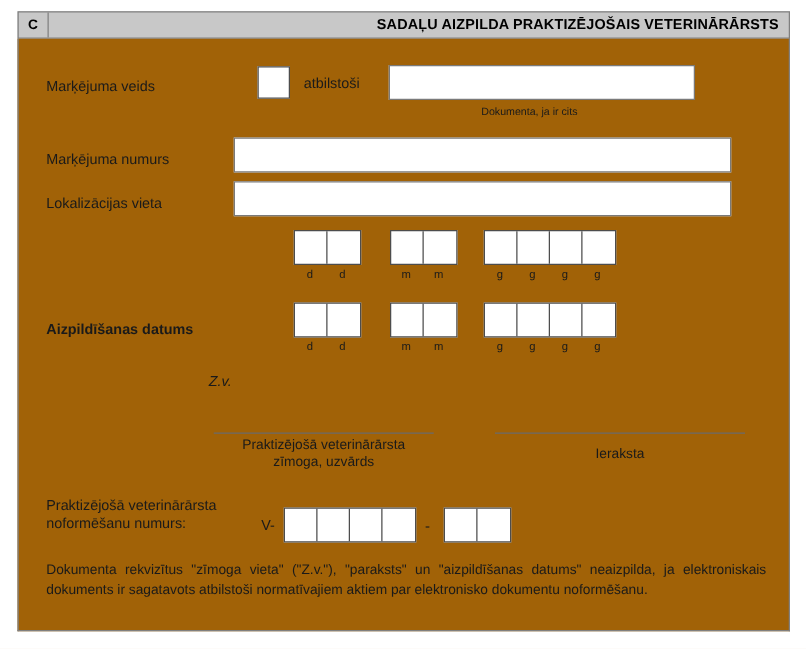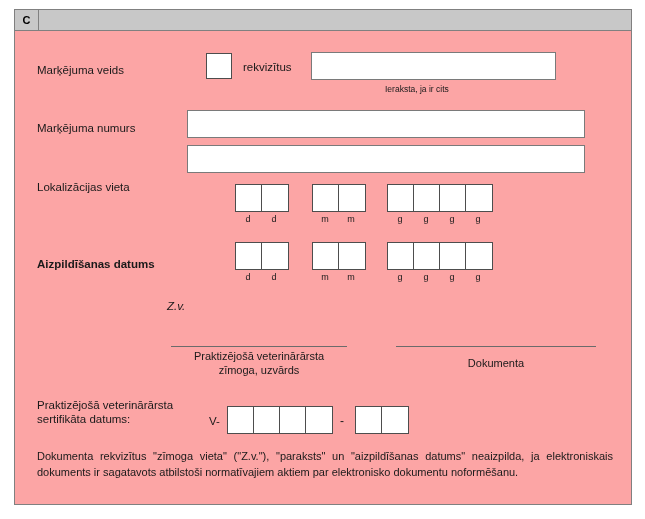--- a/index.html
+++ b/index.html
@@ -62,21 +62,21 @@
   
   .form-body {
     position: absolute;
     left: 14px;
     top: 31px;
     width: 618px;
     height: 474px;
     box-sizing: border-box;
     border: 1px solid #808080;
     border-top: none;
-    background: #fca5a5;
+    background: #a16207;
   }
 
   
   .lbl {
     position: absolute;
     font-size: 11.5px;
     color: #1a1a1a;
     white-space: nowrap;
     line-height: 14px;
   }
@@ -168,39 +168,40 @@
     text-align: justify;
   }
 </style>
 </head>
 <body>
 
 <div class="page">
 
   <div class="header-row">
     <div class="header-letter">C</div>
+    <div class="header-title">SADAĻU AIZPILDA PRAKTIZĒJOŠAIS VETERINĀRĀRSTS</div>
   </div>
 
   <div class="form-body">
 
     <div class="lbl" style="left:22px; top:32px;">Marķējuma veids</div>
 
     <div class="checkbox" style="left:191px; top:22px;"></div>
 
-    <div class="lbl" style="left:228px; top:29px;">rekvizītus</div>
+    <div class="lbl" style="left:228px; top:29px;">atbilstoši</div>
 
     <div class="txtbox" style="left:296px; top:21px; width:245px; height:28px;"></div>
 
-    <div class="caption" style="left:370px; top:53px;">Ieraksta, ja ir cits</div>
+    <div class="caption" style="left:370px; top:53px;">Dokumenta, ja ir cits</div>
 
     <div class="lbl" style="left:22px; top:90px;">Marķējuma numurs</div>
 
     <div class="txtbox" style="left:172px; top:79px; width:398px; height:28px;"></div>
 
-    <div class="lbl" style="left:22px; top:125px;margin-top:24px;">Lokalizācijas vieta</div>
+    <div class="lbl" style="left:22px; top:125px;">Lokalizācijas vieta</div>
 
     <div class="txtbox" style="left:172px; top:114px; width:398px; height:28px;"></div>
 
 
     <div class="boxgroup" style="left:220px; top:153px;">
       <div class="cell"></div>
       <div class="cell"></div>
     </div>
     <div class="keyrow" style="left:220px; top:183px;">
       <span>d</span>
@@ -264,25 +265,25 @@
 
     <div class="lbl" style="left:152px; top:268px;font-style:italic;">Z.v.</div>
 
     <div class="sigline" style="left:156px; top:315px; width:176px;"></div>
     <div class="sigcap" style="left:156px; top:318px; width:176px;">
       <div>Praktizējošā veterinārārsta</div>
       <div>zīmoga, uzvārds</div>
     </div>
 
     <div class="sigline" style="left:381px; top:315px; width:200px;"></div>
-    <div class="sigcap" style="left:381px; top:325px; width:200px;">Dokumenta</div>
+    <div class="sigcap" style="left:381px; top:325px; width:200px;">Ieraksta</div>
 
     <div class="lbl multi" style="left:22px; top:367px; width:170px;">
       <div>Praktizējošā veterinārārsta</div>
-      <div>sertifikāta datums:</div>
+      <div>noformēšanu numurs:</div>
     </div>
 
     <div class="vprefix" style="left:194px; top:384px;">V-</div>
 
     <div class="boxgroup" style="left:212px; top:375px;">
       <div class="cell"></div>
       <div class="cell"></div>
       <div class="cell"></div>
       <div class="cell"></div>
     </div>

